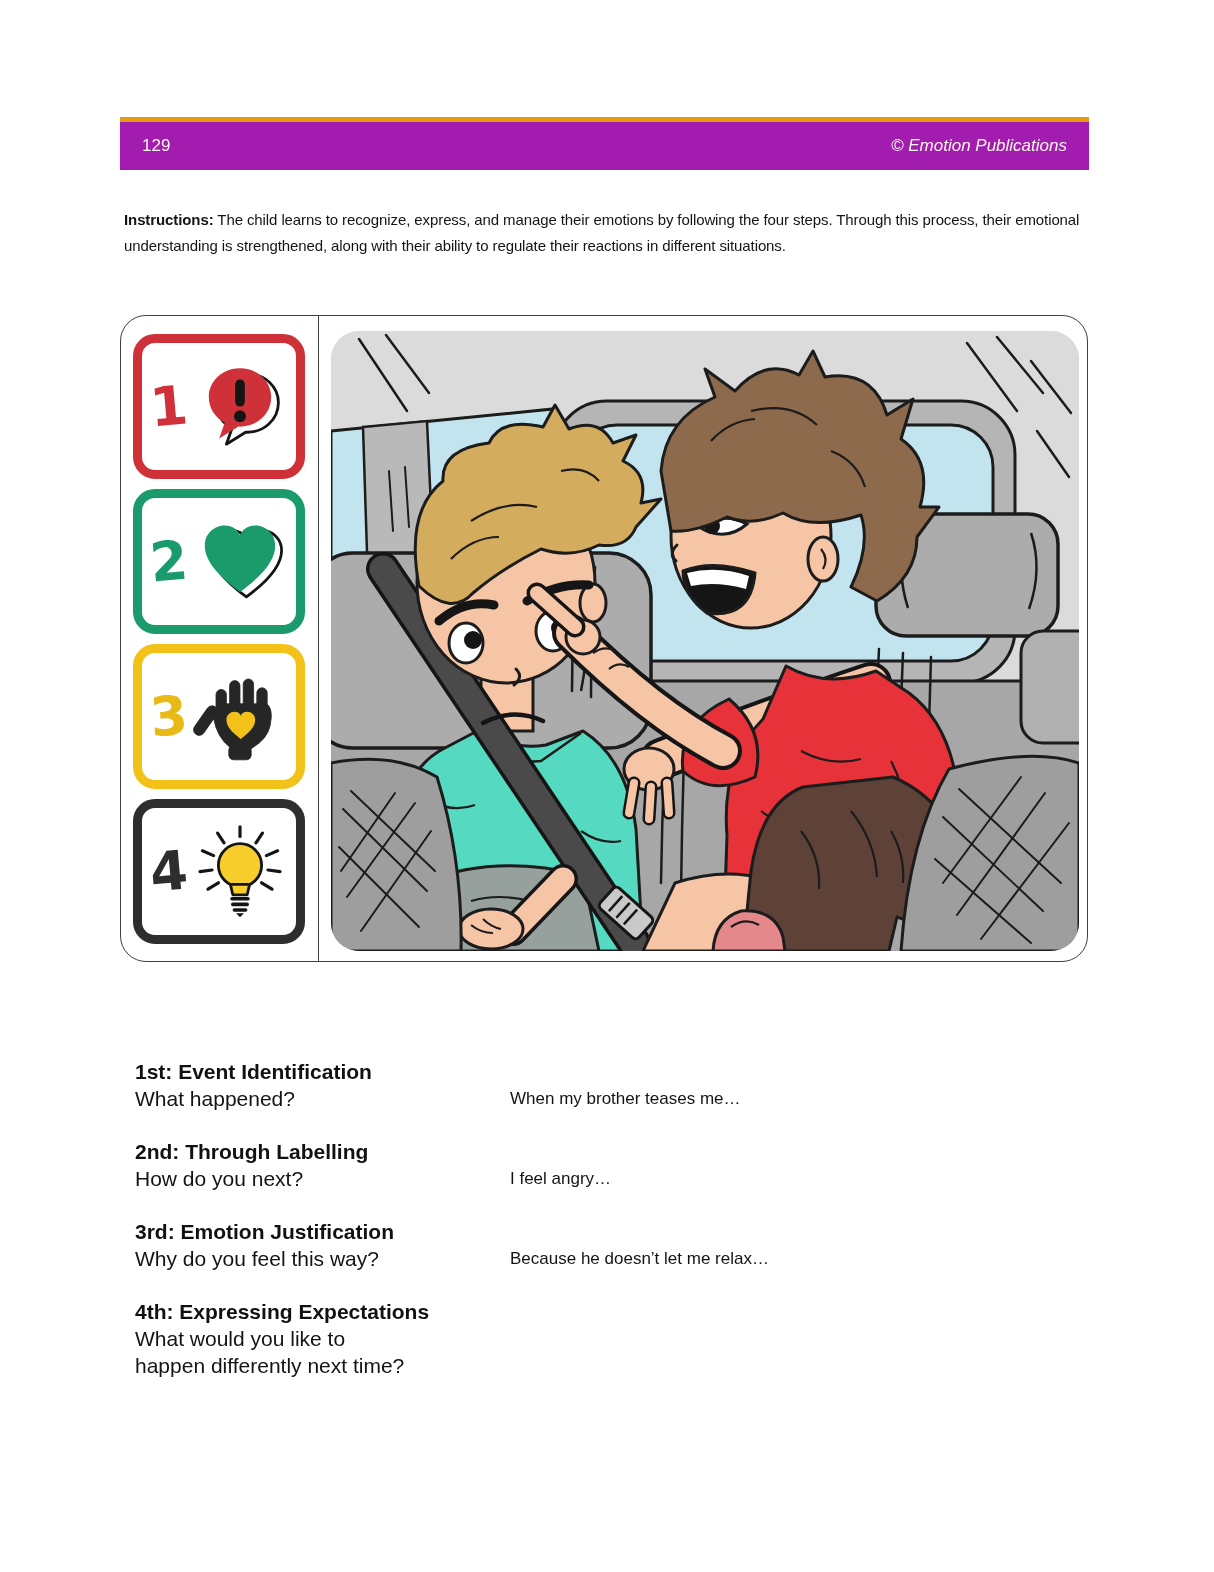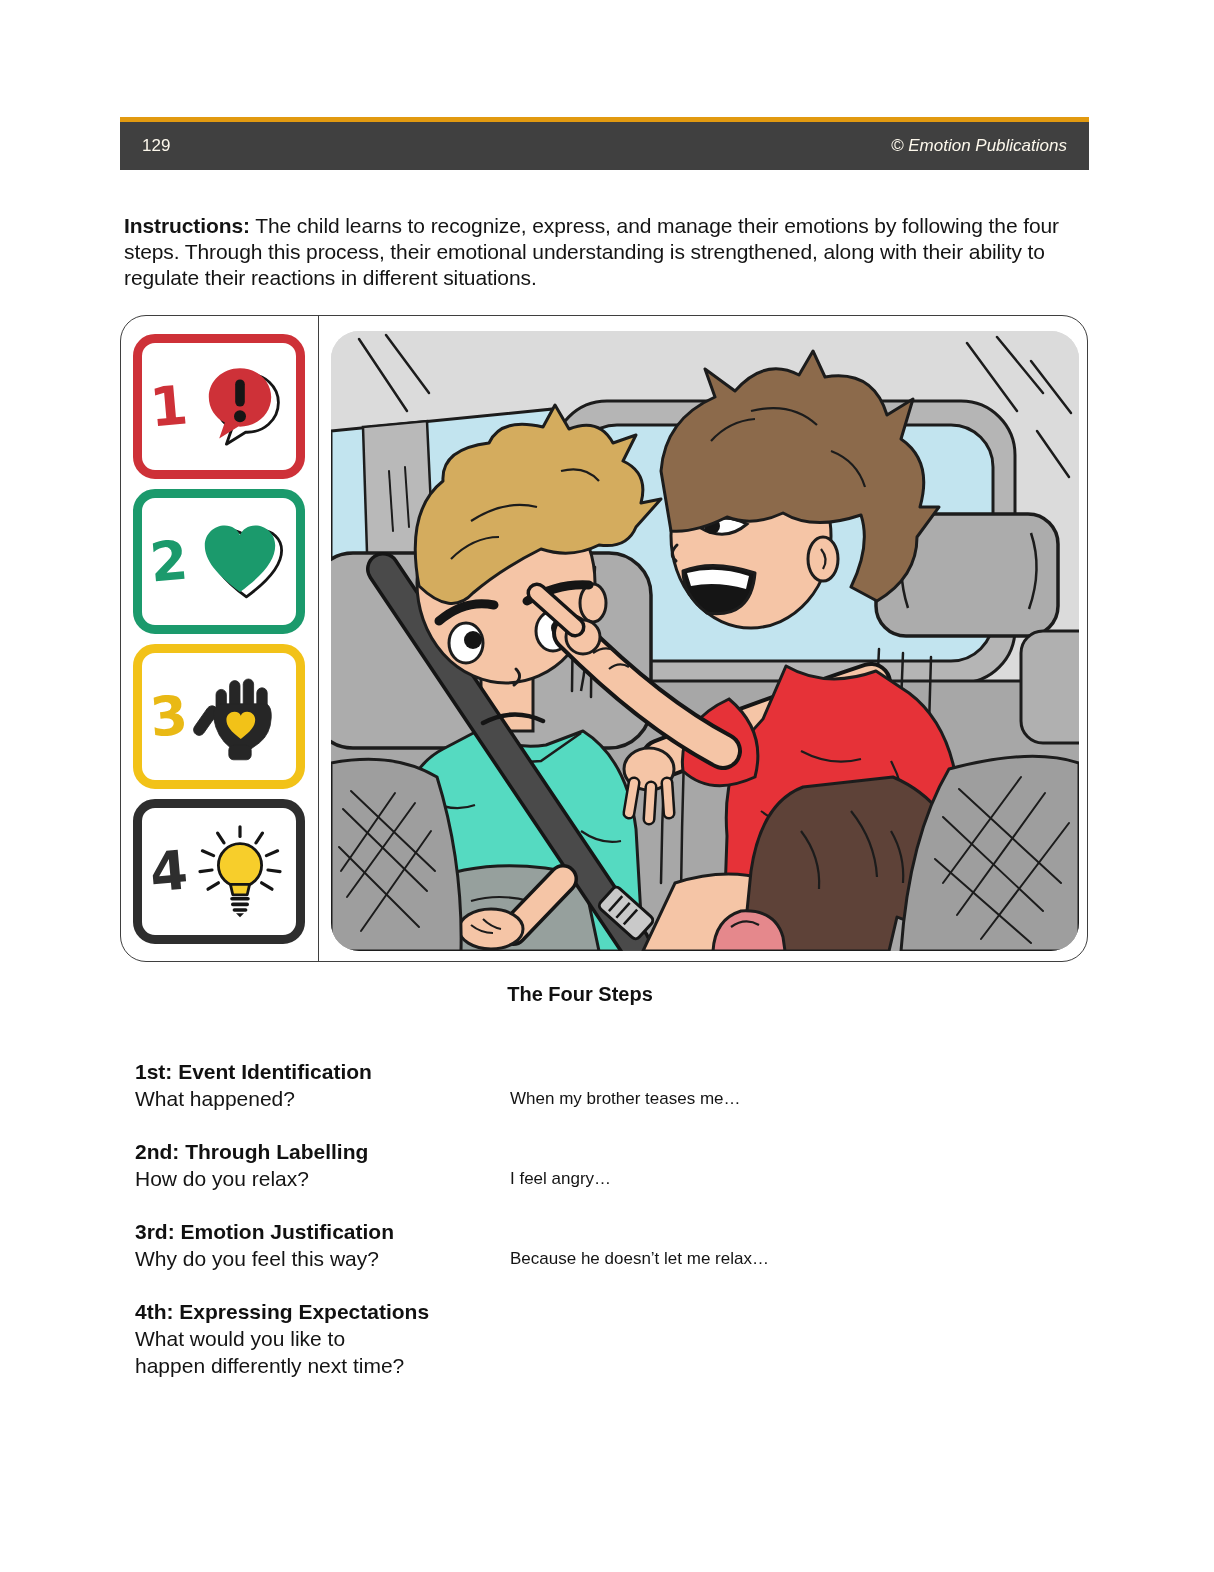--- a/index.html
+++ b/index.html
@@ -3,29 +3,29 @@
 <meta charset="utf-8">
 <style>
   html,body{margin:0;padding:0;background:#ffffff;}
   .page{
     position:relative;width:1214px;height:1572px;background:#ffffff;
     font-family:"Liberation Sans",sans-serif;color:#1a1a1a;overflow:hidden;
   }
   
   .header-bar{
     position:absolute;left:120px;top:117px;width:969px;height:53px;
-    background:#404040;border-top:5px solid #E29A10;box-sizing:border-box;
+    background:#a21caf;border-top:5px solid #E29A10;box-sizing:border-box;
     display:flex;align-items:center;justify-content:space-between;
     padding:0 22px;color:#FDF8EC;font-size:17px;
   }
   .header-bar .copyright{font-style:italic;}
   
   .instructions{
     position:absolute;left:124px;top:192px;width:968px;
-    font-size:21px;line-height:26px;letter-spacing:-0.1px;color:#141414;
+    font-size:15px;line-height:26px;letter-spacing:-0.1px;color:#141414;
   }
   .instructions .lbl{font-weight:700;}
   
   .panel{
     position:absolute;left:120px;top:315px;width:968px;height:647px;
     border:1.5px solid #3f3f3f;border-radius:26px;box-sizing:border-box;
   }
   .icon-col{
     position:absolute;left:0;top:0;width:198px;height:100%;
     border-right:1.5px solid #3f3f3f;box-sizing:border-box;
@@ -294,28 +294,27 @@
           <line x1="604" y1="528" x2="700" y2="612"></line>
           <line x1="628" y1="458" x2="730" y2="552"></line>
           <line x1="714" y1="462" x2="626" y2="584"></line>
           <line x1="738" y1="492" x2="650" y2="608"></line>
           <line x1="690" y1="446" x2="612" y2="552"></line>
         </g>
       </svg>
     </div>
   </div>
 
-  <div class="fs-title">The Four Steps</div>
 
   <div class="fs-head" style="top:1058px">1st: Event Identification</div>
   <div class="fs-q" style="top:1085px">What happened?</div>
   <div class="fs-a" style="top:1085px">When my brother teases me…</div>
 
   <div class="fs-head" style="top:1138px">2nd: Through Labelling</div>
-  <div class="fs-q" style="top:1165px">How do you relax?</div>
+  <div class="fs-q" style="top:1165px">How do you next?</div>
   <div class="fs-a" style="top:1165px">I feel angry…</div>
 
   <div class="fs-head" style="top:1218px">3rd: Emotion Justification</div>
   <div class="fs-q" style="top:1245px">Why do you feel this way?</div>
   <div class="fs-a" style="top:1245px">Because he doesn’t let me relax…</div>
 
   <div class="fs-head" style="top:1298px">4th: Expressing Expectations</div>
   <div class="fs-q" style="top:1325px">What would you like to happen differently next time?</div>
 
 </div>

